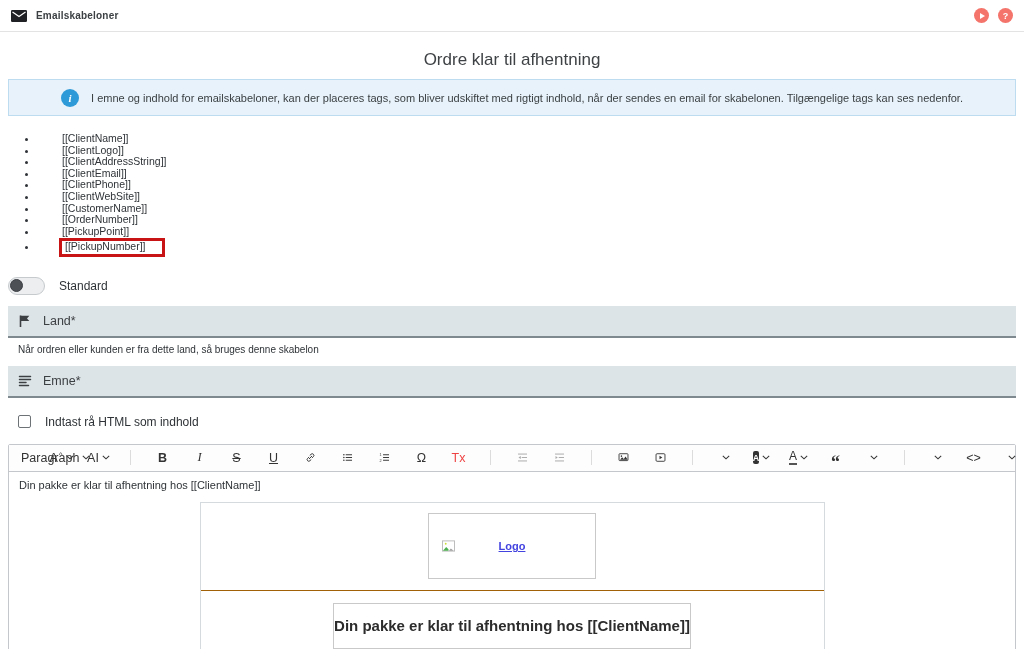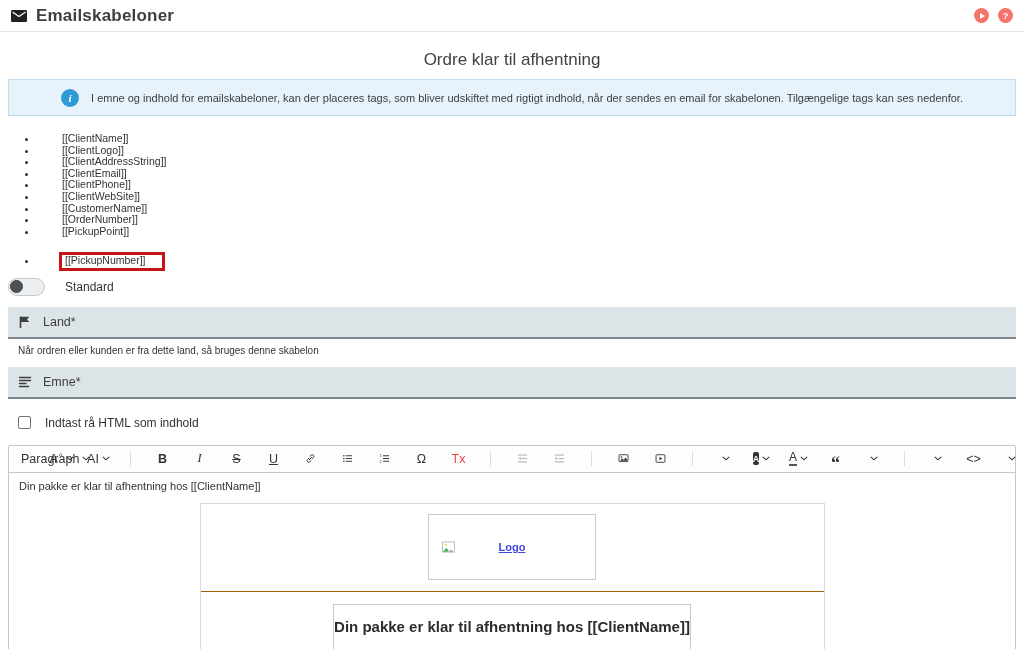--- a/index.html
+++ b/index.html
@@ -2,21 +2,21 @@
 <html><head>
 <meta charset="utf-8">
 <style>
   * { box-sizing: border-box; margin: 0; padding: 0; }
   html,body { width:1024px; height:649px; overflow:hidden; background:#fff;
     font-family:"Liberation Sans","DejaVu Sans",sans-serif; color:#333; }
 
   
   .hdr { height:32px; display:flex; align-items:center; gap:9px; padding:0 11px;
          border-bottom:1px solid #e3e3e3; }
-  .hdr h1 { font-size:17px; font-weight:600; color:#3c4043; letter-spacing:.2px; }
+  .hdr h1 { font-size:10px; font-weight:600; color:#3c4043; letter-spacing:.2px; }
   .hdr-actions { margin-left:auto; display:flex; gap:9px; }
   .circle-btn { width:15px; height:15px; border-radius:50%; background:#f4746b; border:none;
     color:#fff; display:flex; align-items:center; justify-content:center; cursor:pointer;
     font-size:9px; font-weight:bold; padding:0; }
   .play-tri { width:0; height:0; border-left:5px solid #fff; border-top:3.5px solid transparent;
     border-bottom:3.5px solid transparent; margin-left:1px; }
 
   main { padding:0 8px; }
 
   
@@ -28,24 +28,24 @@
     display:flex; align-items:center; justify-content:center; gap:12px;
     font-size:11px; color:#3a3f42; }
   .info-ic { width:18px; height:18px; border-radius:50%; background:#2e9ad8; color:#fff;
     font-size:11px; font-weight:bold; font-style:italic; display:flex; align-items:center;
     justify-content:center; flex:0 0 auto; font-family:"Liberation Serif","DejaVu Serif",serif; }
 
   
   .tags { margin:17px 0 0 30px; list-style:disc; font-size:10.5px; color:#2f3337; }
   .tags li { line-height:11.6px;padding-left:24px; }
   .tags span.highlighted { display:inline-block; border:3px solid #c81414;
-    padding:0 16px 1px 3px; margin-left:-3px; margin-top:15px; }
-
-  
-  .toggle-row { display:flex; align-items:center; gap:20px; margin-top:7px; font-size:12px; color:#2f3337;}
+    padding:0 16px 1px 3px; margin-left:-3px; margin-top:1px; }
+
+  
+  .toggle-row { display:flex; align-items:center; gap:14px; margin-top:20px; font-size:12px; color:#2f3337;}
   .toggle { width:37px; height:18px; border-radius:10px; background:#eceef0;
     border:1px solid #c6cacd; display:inline-flex; align-items:center; padding:1px; cursor:pointer; }
   .toggle .knob { width:13px; height:13px; border-radius:50%; background:#4d5156;
     border:1px solid #3c3f43; }
   .toggle-desc { font-size:10.5px; margin-top:4px; color:#2f3337; }
 
   
   .bar { margin-top:11px; height:32px; background:#dde4e8; border-bottom:2px solid #7d888f;
     display:flex; align-items:center; gap:11px; padding:0 10px; font-size:12.5px; color:#3c4043; }
   .bar svg { color:#3c4043; }

